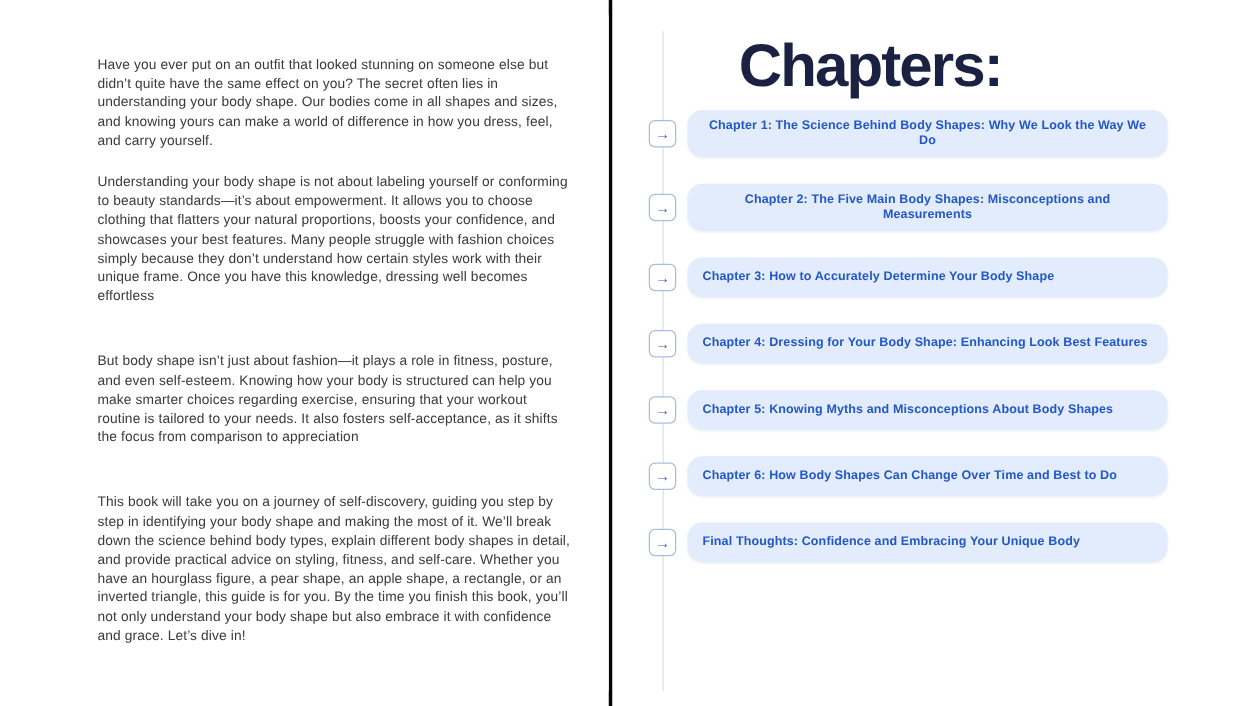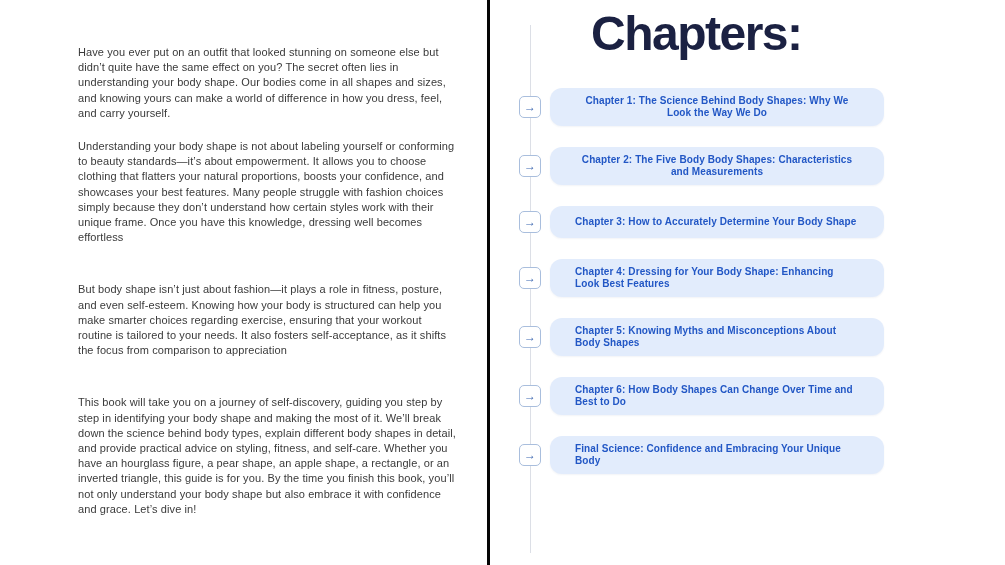--- a/index.html
+++ b/index.html
@@ -13,35 +13,35 @@
   .text-block p { font-size:11px; line-height:15.2px; color:#3a3a3a;
                   letter-spacing:0.1px; margin:0 0 18px 0; }
   .text-block p:nth-child(n+2) { margin-bottom:37px; }
   .text-block p:last-child { margin-bottom:14px; }
 
   
   .divider { width:3px; height:565px; background:#050505; flex:none; }
 
   
   .right-pane { flex:1; height:565px; position:relative; background:#ffffff; }
-  .chapters-title { position:absolute; top:6px; left:101px;
+  .chapters-title { position:absolute; top:26px; left:101px;
                     font-size:48px; font-weight:800; color:#1b2142;
                     letter-spacing:-1.5px; }
   .timeline-line { position:absolute; left:40px; top:25px; width:1px; height:528px;
                    background:#dcdfe6; }
   .chapter-list { position:absolute; top:88px; left:29px; list-style:none;
                   display:flex; flex-direction:column; gap:21px; }
   .chapter-item { display:flex; align-items:center; gap:9px; }
   .arrow-btn { width:22px; height:22px; flex:none; background:#ffffff;
                border:1px solid #a9bedd; border-radius:5px; color:#3b66b0;
                display:flex; align-items:center; justify-content:center;
                font-size:12px; line-height:1; cursor:pointer; padding:0;
                font-family:"Liberation Sans", sans-serif; }
-  .pill { width:334px; min-height:32px; background:#e2ecfc; border-radius:12px;
-          padding:7px 25px; display:flex; align-items:center;
+  .pill { width:384px; min-height:32px; background:#e2ecfc; border-radius:12px;
+          padding:7px 12px; display:flex; align-items:center;
           justify-content:flex-start; text-align:left;
           box-shadow:0 1px 2px rgba(30,60,120,0.06);
           font-size:10px; font-weight:700; color:#2257c5; line-height:12px;
           letter-spacing:0.1px; text-decoration:none; cursor:pointer; }
   .chapter-item:nth-child(1) .pill,
   .chapter-item:nth-child(2) .pill { justify-content:center; text-align:center; }
 </style>
 </head>
 <body>
 
@@ -71,21 +71,21 @@
     <a class="pill">
       <span class="pill-label">Chapter 1: The Science Behind Body Shapes: Why We Look the Way We Do</span>
     </a>
   </li>
 
   <li class="chapter-item">
     <button class="arrow-btn">
       <span>→</span>
     </button>
     <a class="pill">
-      <span class="pill-label">Chapter 2: The Five Body Body Shapes: Characteristics and Measurements</span>
+      <span class="pill-label">Chapter 2: The Five Main Body Shapes: Misconceptions and Measurements</span>
     </a>
   </li>
 
   <li class="chapter-item">
     <button class="arrow-btn">
       <span>→</span>
     </button>
     <a class="pill">
       <span class="pill-label">Chapter 3: How to Accurately Determine Your Body Shape</span>
     </a>
@@ -116,19 +116,19 @@
     <a class="pill">
       <span class="pill-label">Chapter 6: How Body Shapes Can Change Over Time and Best to Do</span>
     </a>
   </li>
 
   <li class="chapter-item">
     <button class="arrow-btn">
       <span>→</span>
     </button>
     <a class="pill">
-      <span class="pill-label">Final Science: Confidence and Embracing Your Unique Body</span>
+      <span class="pill-label">Final Thoughts: Confidence and Embracing Your Unique Body</span>
     </a>
   </li>
 </ul>
   </div>
 
 </div>
 
 </body></html>

